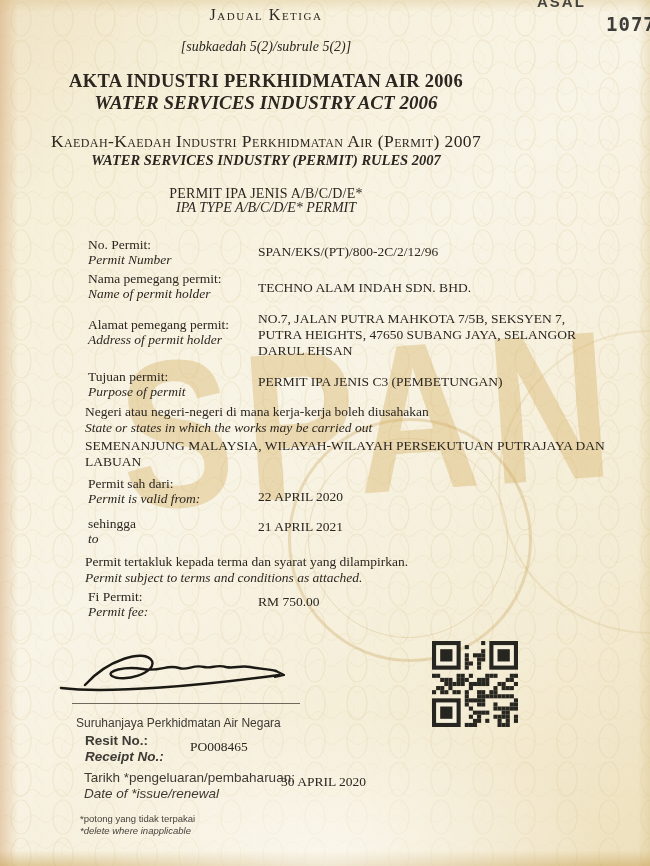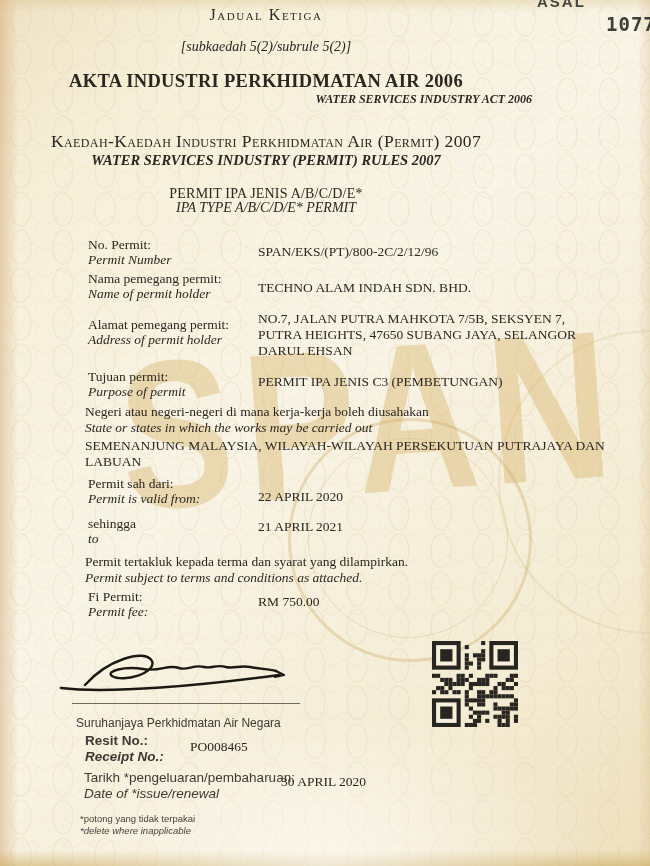--- a/index.html
+++ b/index.html
@@ -25,21 +25,21 @@
   .tint-bottom{left:0;bottom:0;right:0;height:16px;background:linear-gradient(0deg,rgba(198,162,85,.5),rgba(198,162,85,0));z-index:1;}
   .tint-glow{left:0;bottom:0;right:0;height:180px;background:radial-gradient(ellipse at 50% 100%,rgba(255,255,255,.6),rgba(255,255,255,0) 60%);z-index:1;}
 
   .abs{position:absolute;z-index:2;}
   .center{left:0;width:532px;text-align:center;}
   .doc-title{top:6px;font-size:16px;font-variant:small-caps;letter-spacing:1.5px;color:#2e2a24;}
   .asal{left:537px;top:-7px;font-family:"Liberation Sans",sans-serif;font-weight:bold;font-size:15px;letter-spacing:2px;color:#45433e;}
   .serial{left:561px;top:13px;font-family:"DejaVu Sans Mono",monospace;font-weight:bold;font-size:19px;letter-spacing:1px;color:#3f3d39;margin-left:45px;}
   .subrule{top:39px;font-size:14px;font-style:italic;}
   .act-my{top:71px;font-size:18.5px;font-weight:bold;letter-spacing:.3px;}
-  .act-en{top:92px;font-size:12px;font-weight:bold;font-style:italic;text-align:right;}
+  .act-en{top:92px;font-size:19px;font-weight:bold;font-style:italic;}
   .rules-my{top:131px;font-size:17.5px;font-variant:small-caps;letter-spacing:.4px;}
   .rules-en{top:152px;font-size:14.5px;font-weight:bold;font-style:italic;}
   .ptype-my{top:186px;font-size:14px;letter-spacing:.2px;}
   .ptype-en{top:200px;font-size:14px;font-style:italic;}
 
   .frow{left:0;width:650px;}
   .f-label{position:absolute;left:88px;top:0;font-size:13.5px;line-height:1.14;white-space:nowrap;}
   .f-label .en{font-style:italic;}
   .f-value{position:absolute;left:258px;font-size:13.5px;line-height:1.2;}
   .block-label{left:85px;font-size:13.5px;line-height:1.2;}

